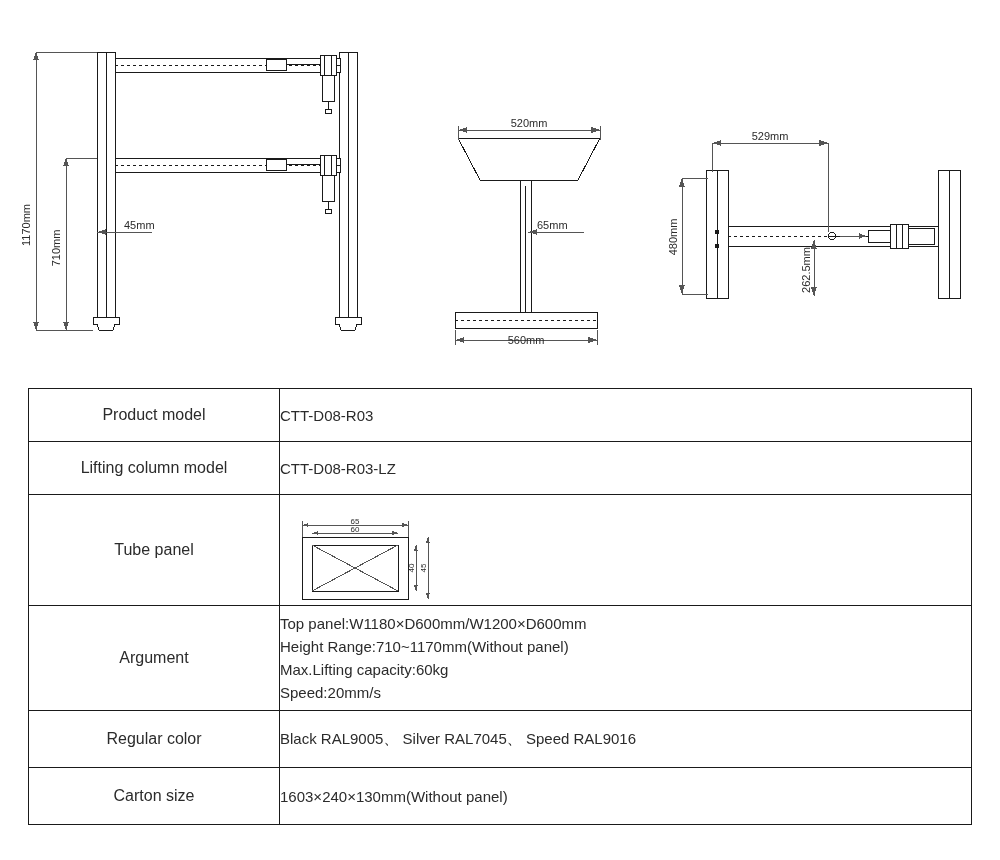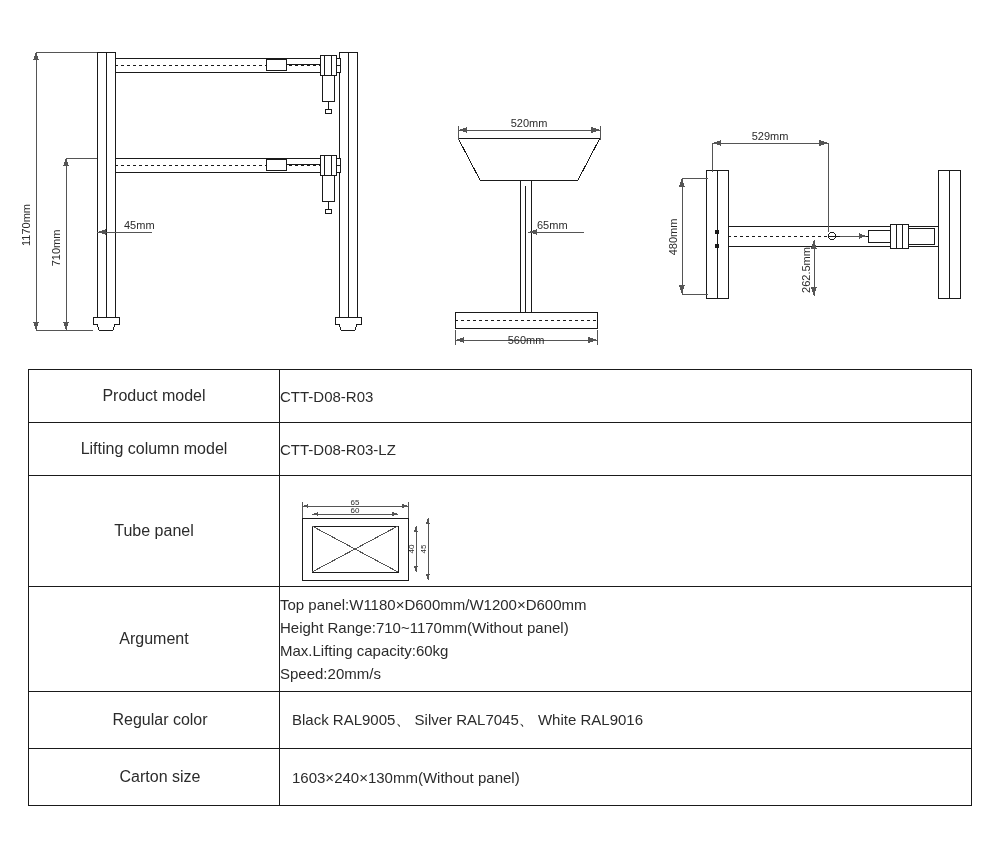--- a/index.html
+++ b/index.html
@@ -30,21 +30,21 @@
   .draw-svg {
     position: absolute;
     top: 0;
     left: 0;
   }
 
   
   .spec-table {
     position: absolute;
     left: 28px;
-    top: 369px;
+    top: 388px;
     width: 944px;
     border-collapse: collapse;
     table-layout: fixed;
   }
   .spec-table td {
     border: 1px solid #1a1a1a;
     padding: 0;
     vertical-align: middle;
   }
   .col-label {
@@ -59,21 +59,21 @@
     font-size: 15px;
     color: #2b2b2b;
   }
   .value-lines div {
     line-height: 1.55;
     white-space: nowrap;
   }
   .row-model td, .row-column td { height: 52px; }
   .row-tube td { height: 110px; }
   .row-arg td { height: 104px; }
-  .row-color td, .row-carton td { height: 56px; padding-left: 12px; }
+  .row-color td, .row-carton td { height: 56px; }
 
   .tube-cell {
     padding: 6px 0 6px 136px;
   }
   .tube-wrap {
     width: 160px;
     height: 86px;
     position: relative;
     margin-top: 24px;
   }
@@ -275,21 +275,21 @@
           <div class="value-lines">
             <div>Top panel:W1180×D600mm/W1200×D600mm</div>
             <div>Height Range:710~1170mm(Without panel)</div>
             <div>Max.Lifting capacity:60kg</div>
             <div>Speed:20mm/s</div>
           </div>
         </td>
       </tr>
       <tr class="row-color">
         <td class="col-label">Regular color</td>
-        <td class="col-value">Black RAL9005、 Silver RAL7045、 White RAL9016</td>
+        <td class="col-value">Black RAL9005、 Silver RAL7045、 Speed RAL9016</td>
       </tr>
       <tr class="row-carton">
         <td class="col-label">Carton size</td>
         <td class="col-value">1603×240×130mm(Without panel)</td>
       </tr>
     </tbody>
   </table>
 
 </div>
 

